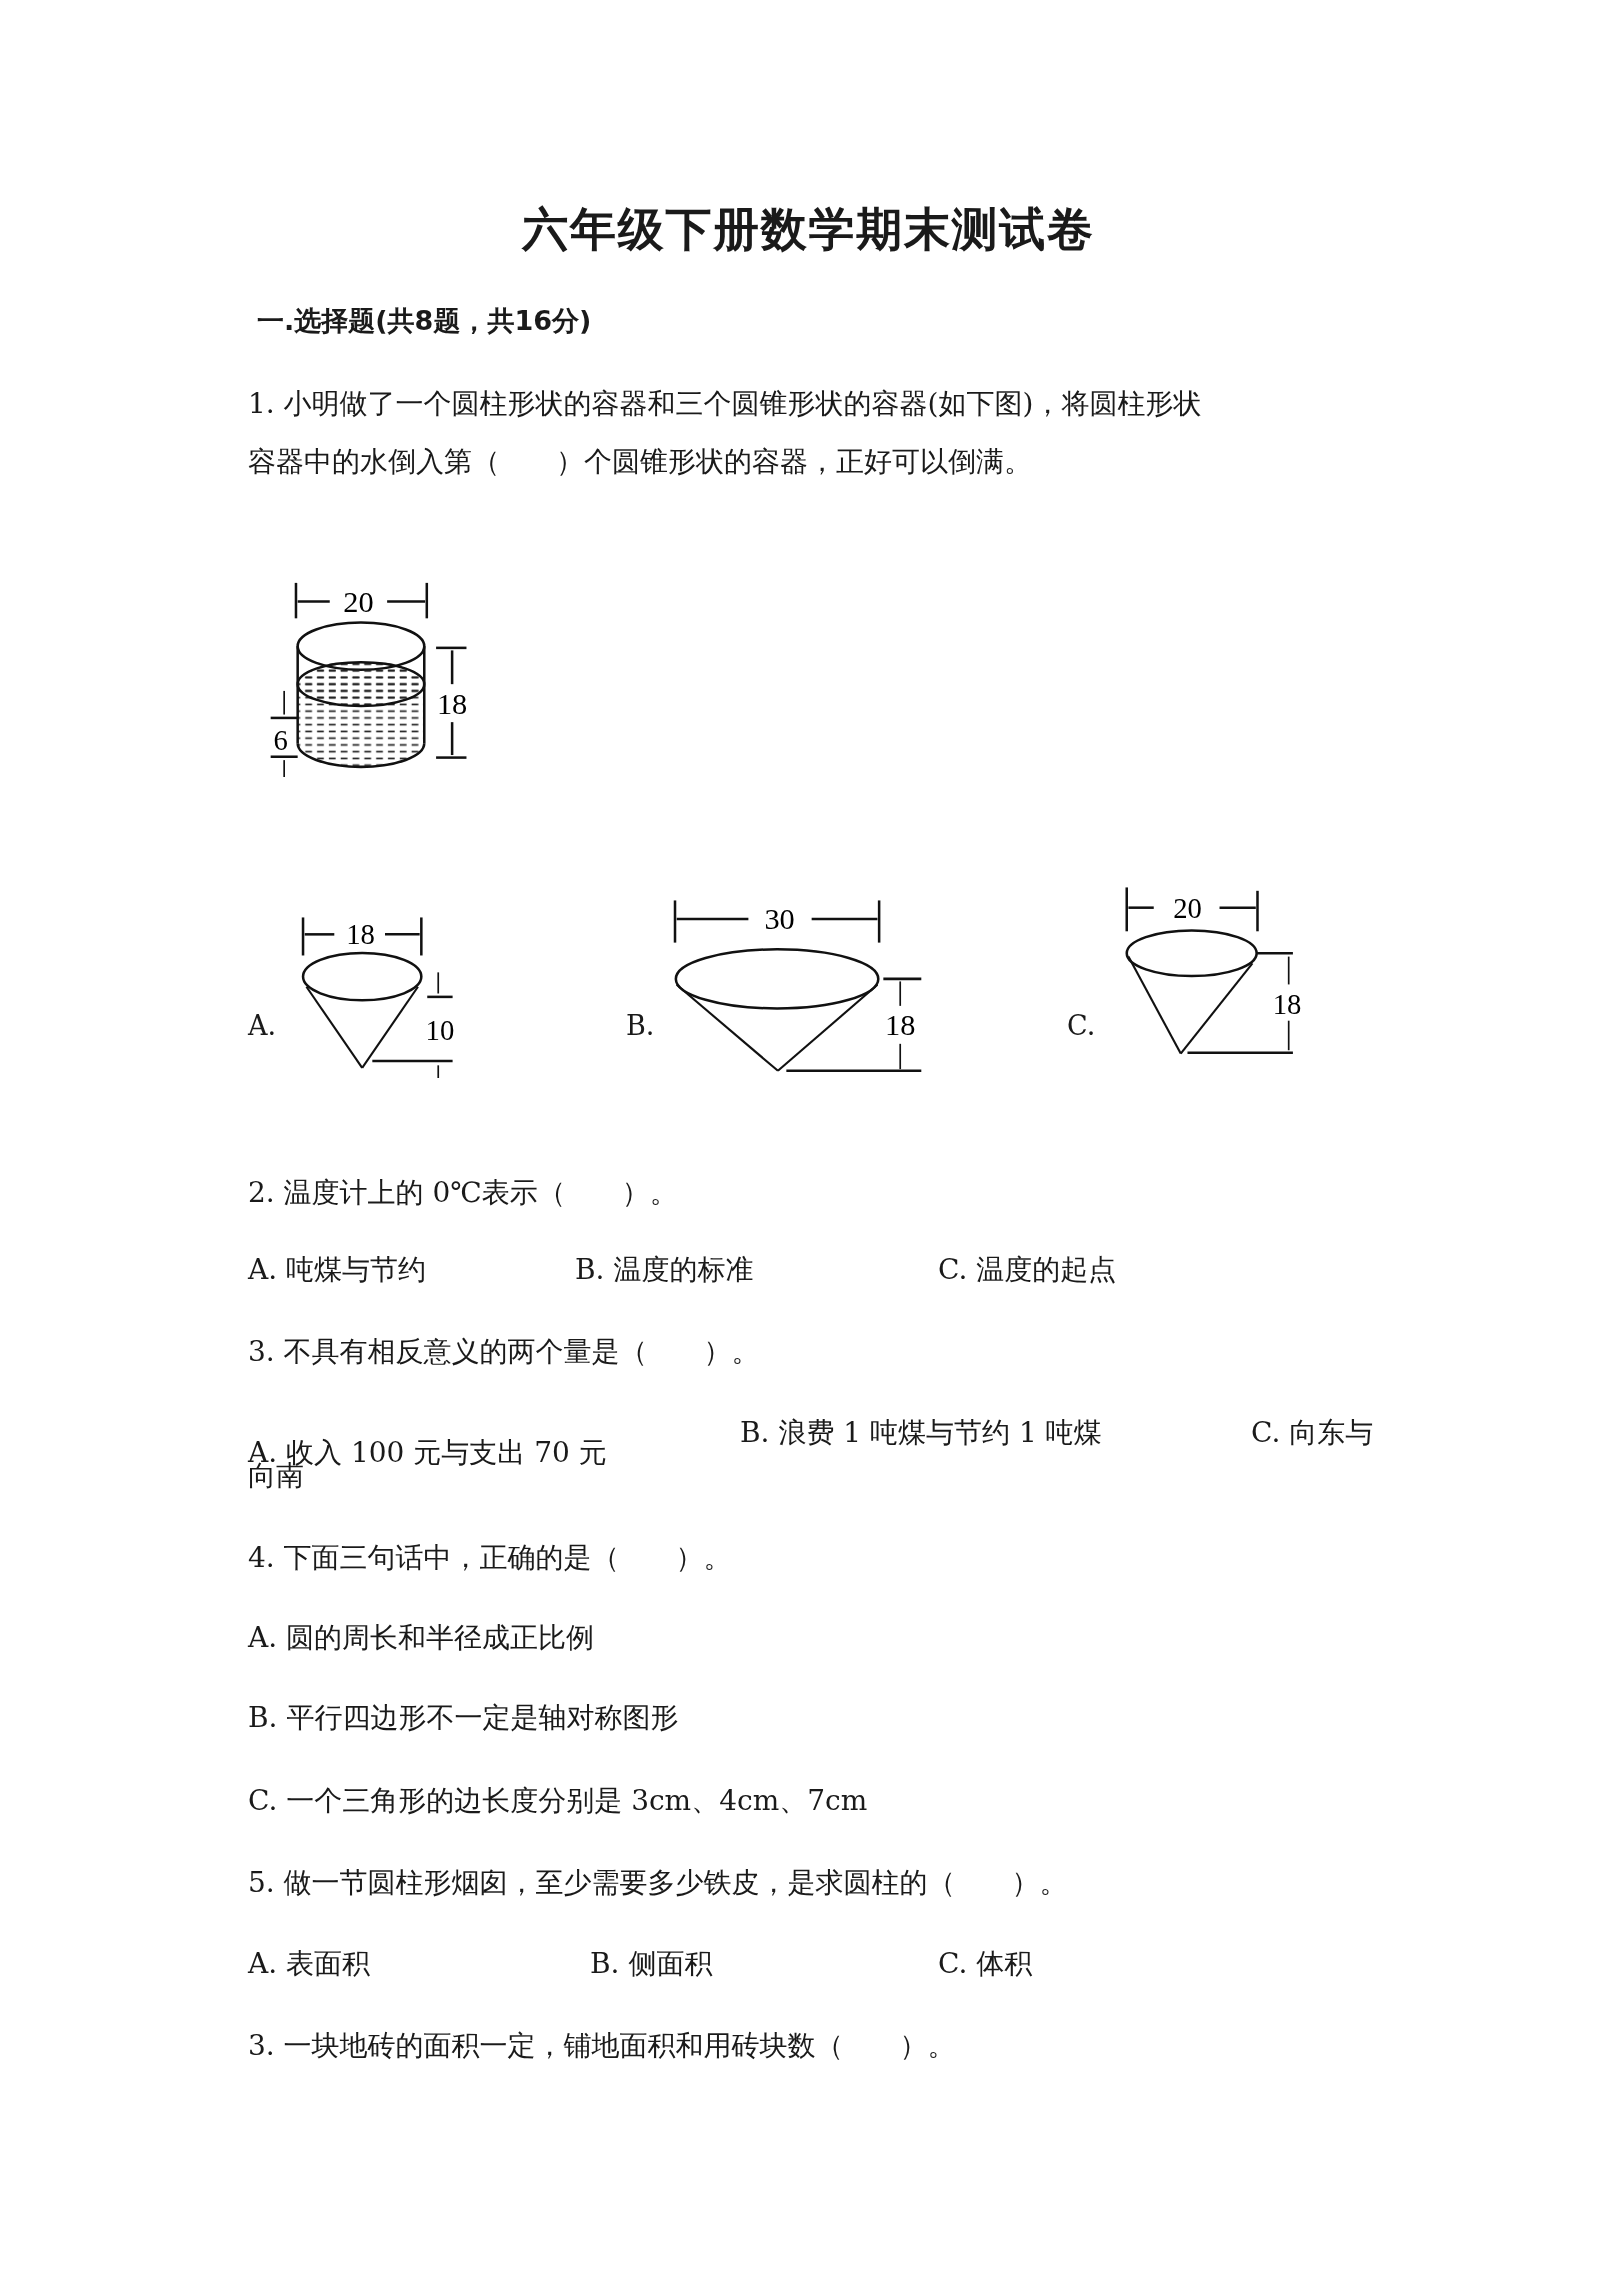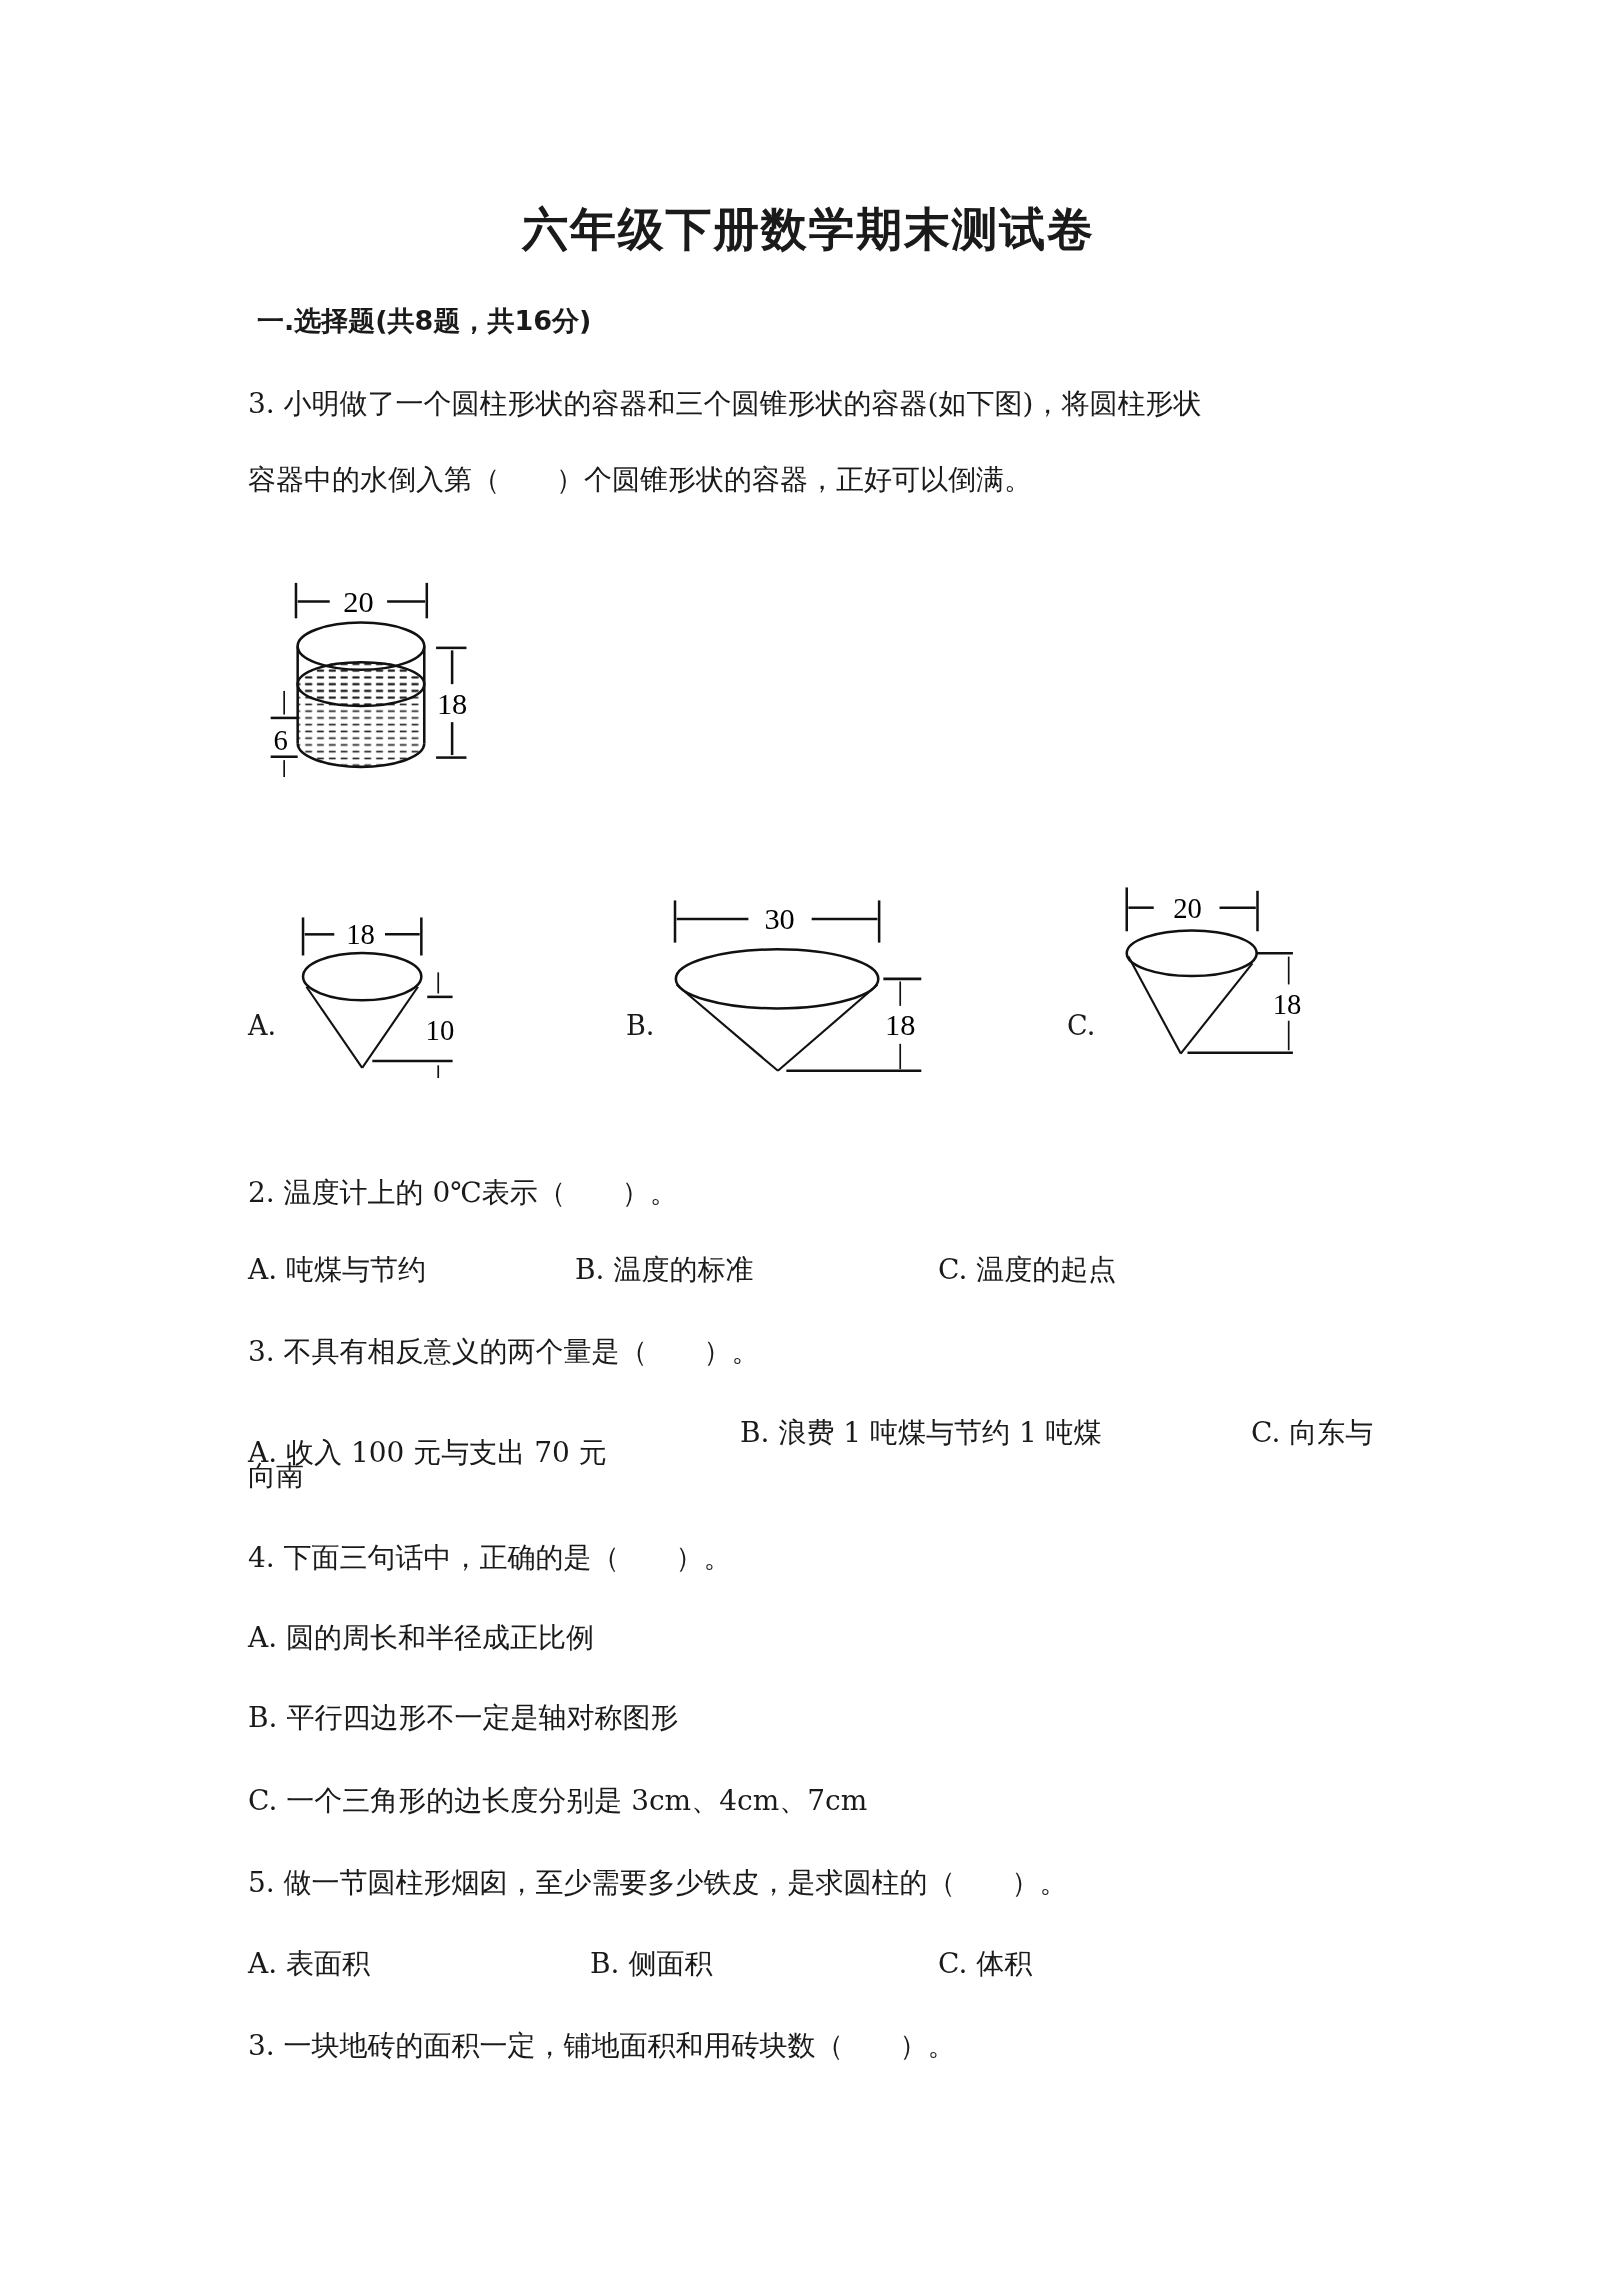--- a/index.html
+++ b/index.html
@@ -13,22 +13,22 @@
   .txt { font-size:28px; left:248px; }
   .fig { position:absolute; }
   .lbl { font-size:27px; }
 </style>
 </head>
 <body>
 
 <div class="abs title">六年级下册数学期末测试卷</div>
 <div class="abs section">一.选择题(共8题，共16分)</div>
 
-<div class="abs txt" style="top:385px">3. 小明做了一个圆柱形状的容器和三个圆锥形状的容器(如下图)，将圆柱形状</div>
-<div class="abs txt" style="top:461px">容器中的水倒入第（　　）个圆锥形状的容器，正好可以倒满。</div>
+<div class="abs txt" style="top:385px">1. 小明做了一个圆柱形状的容器和三个圆锥形状的容器(如下图)，将圆柱形状</div>
+<div class="abs txt" style="top:443px">容器中的水倒入第（　　）个圆锥形状的容器，正好可以倒满。</div>
 
 <svg class="fig" style="left:245px;top:566px" width="237" height="211" viewBox="0 0 280 250">
   <defs>
     <pattern id="water" width="14" height="8" patternUnits="userSpaceOnUse">
       <line x1="1" y1="4" x2="9" y2="4" stroke="#222" stroke-width="2"></line>
     </pattern>
   </defs>
 
   <line x1="60" y1="20" x2="60" y2="62" stroke="#111" stroke-width="3"></line>
   <line x1="215" y1="20" x2="215" y2="62" stroke="#111" stroke-width="3"></line>

